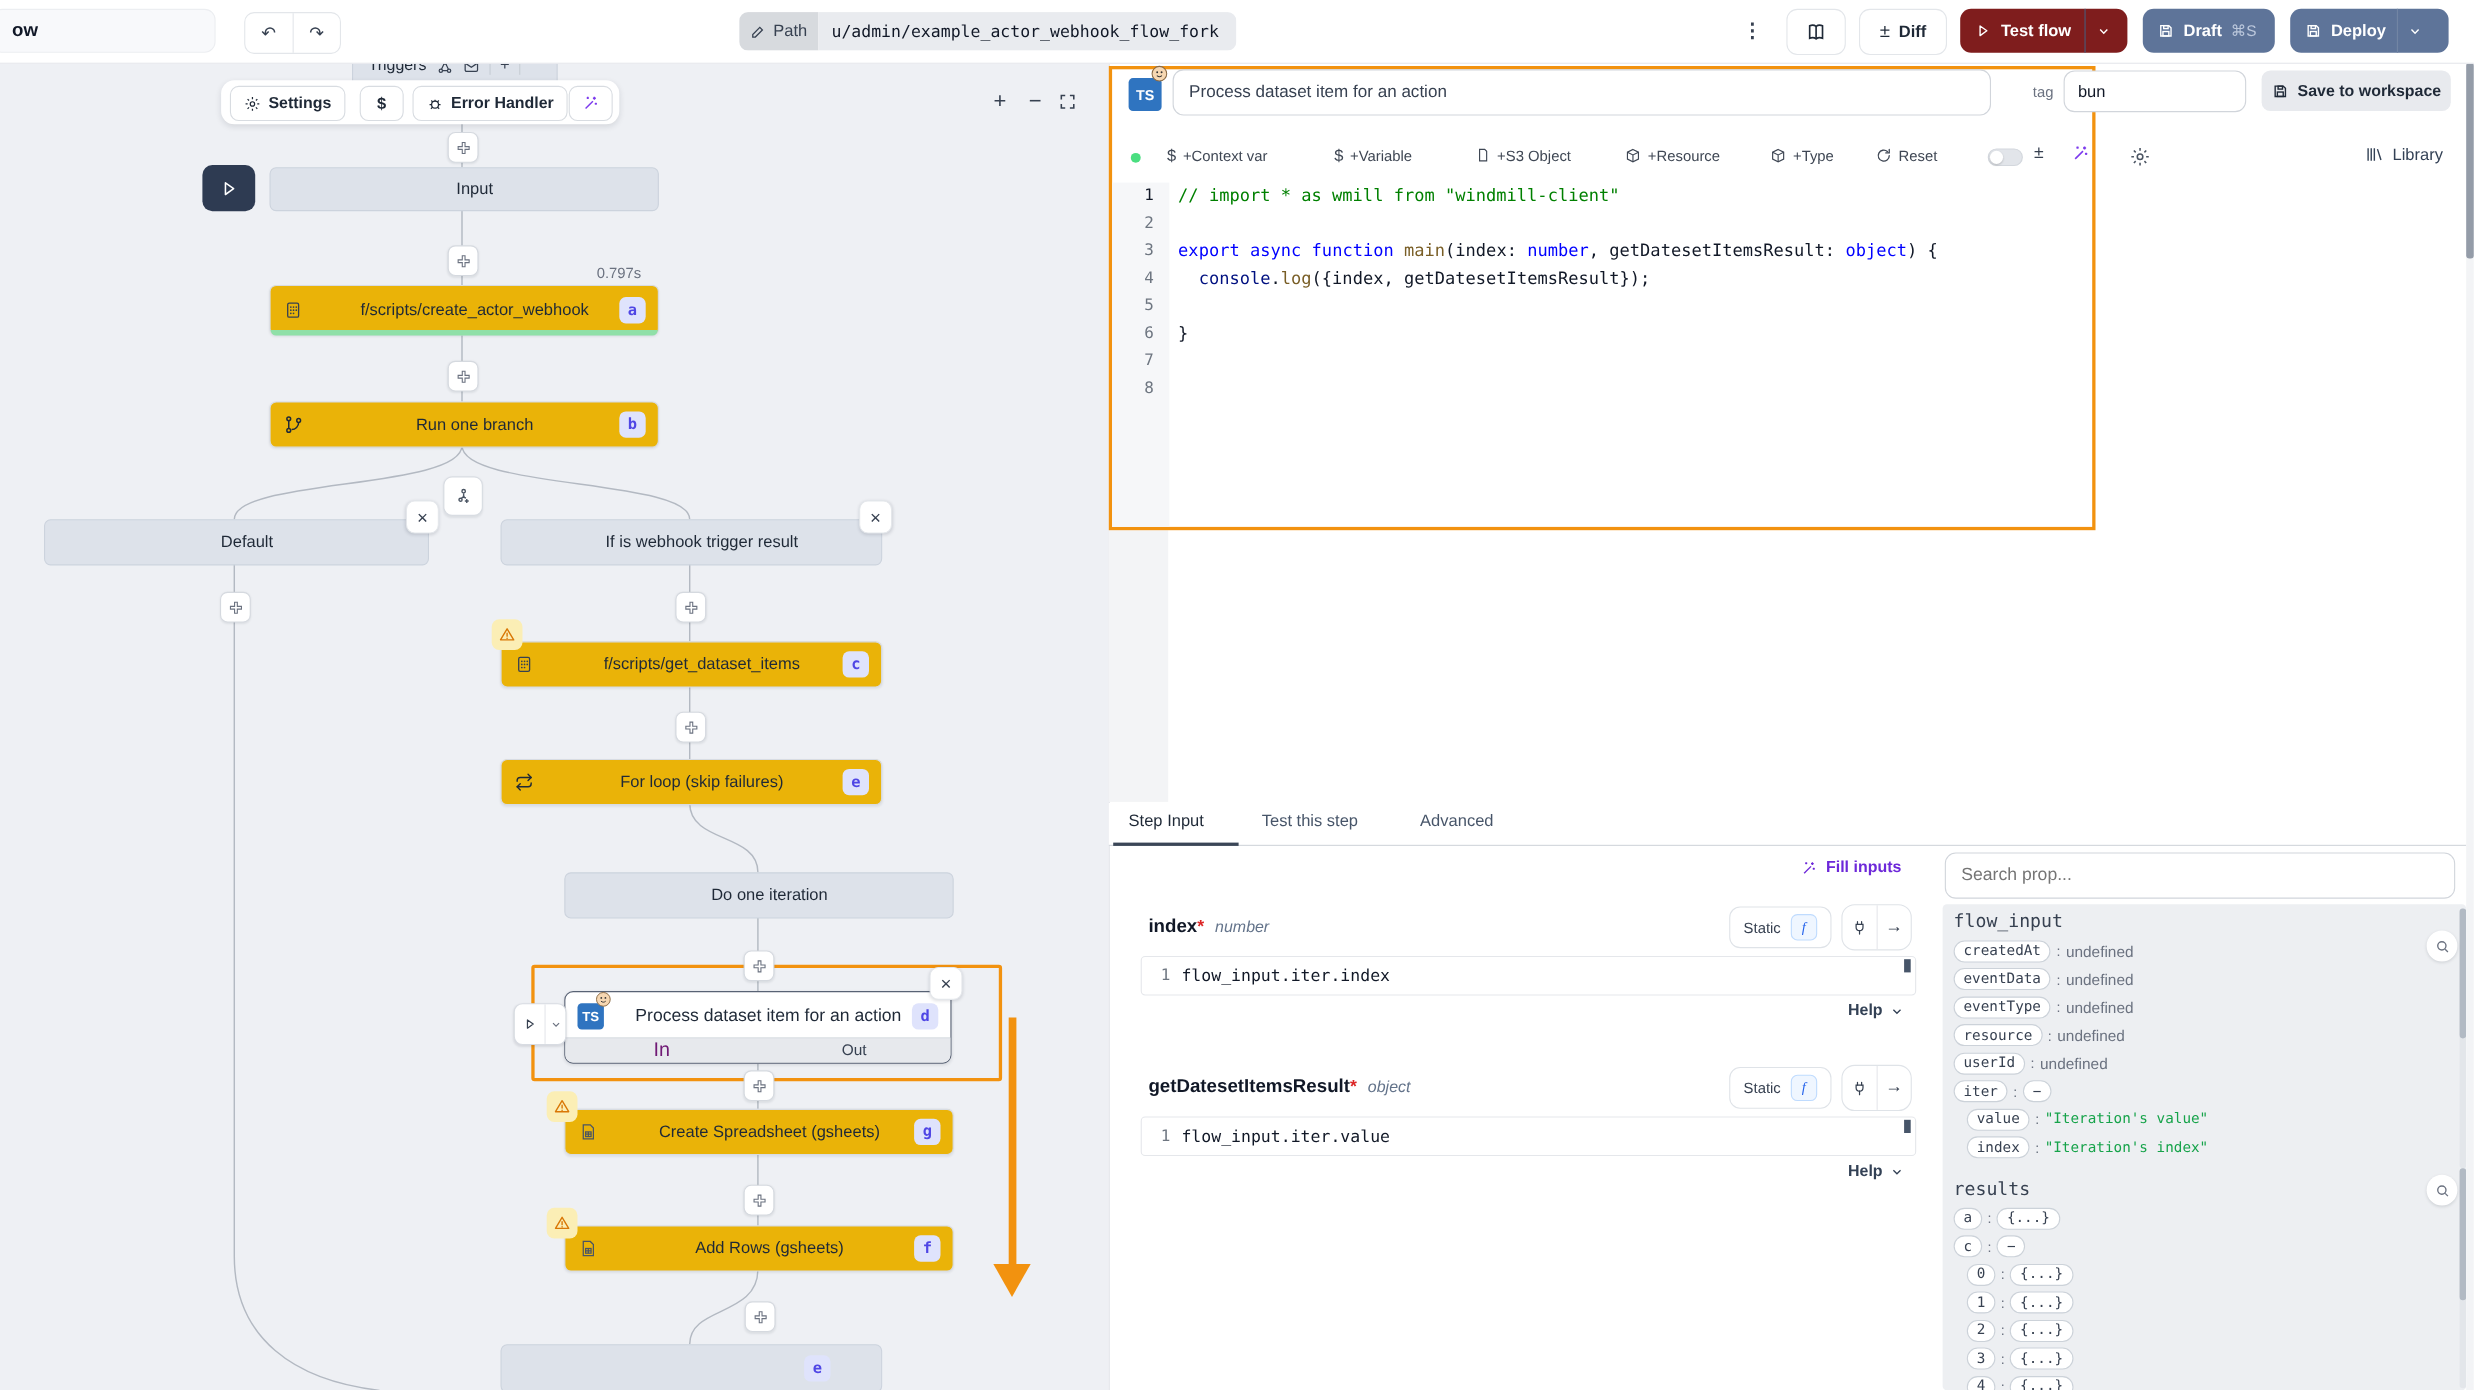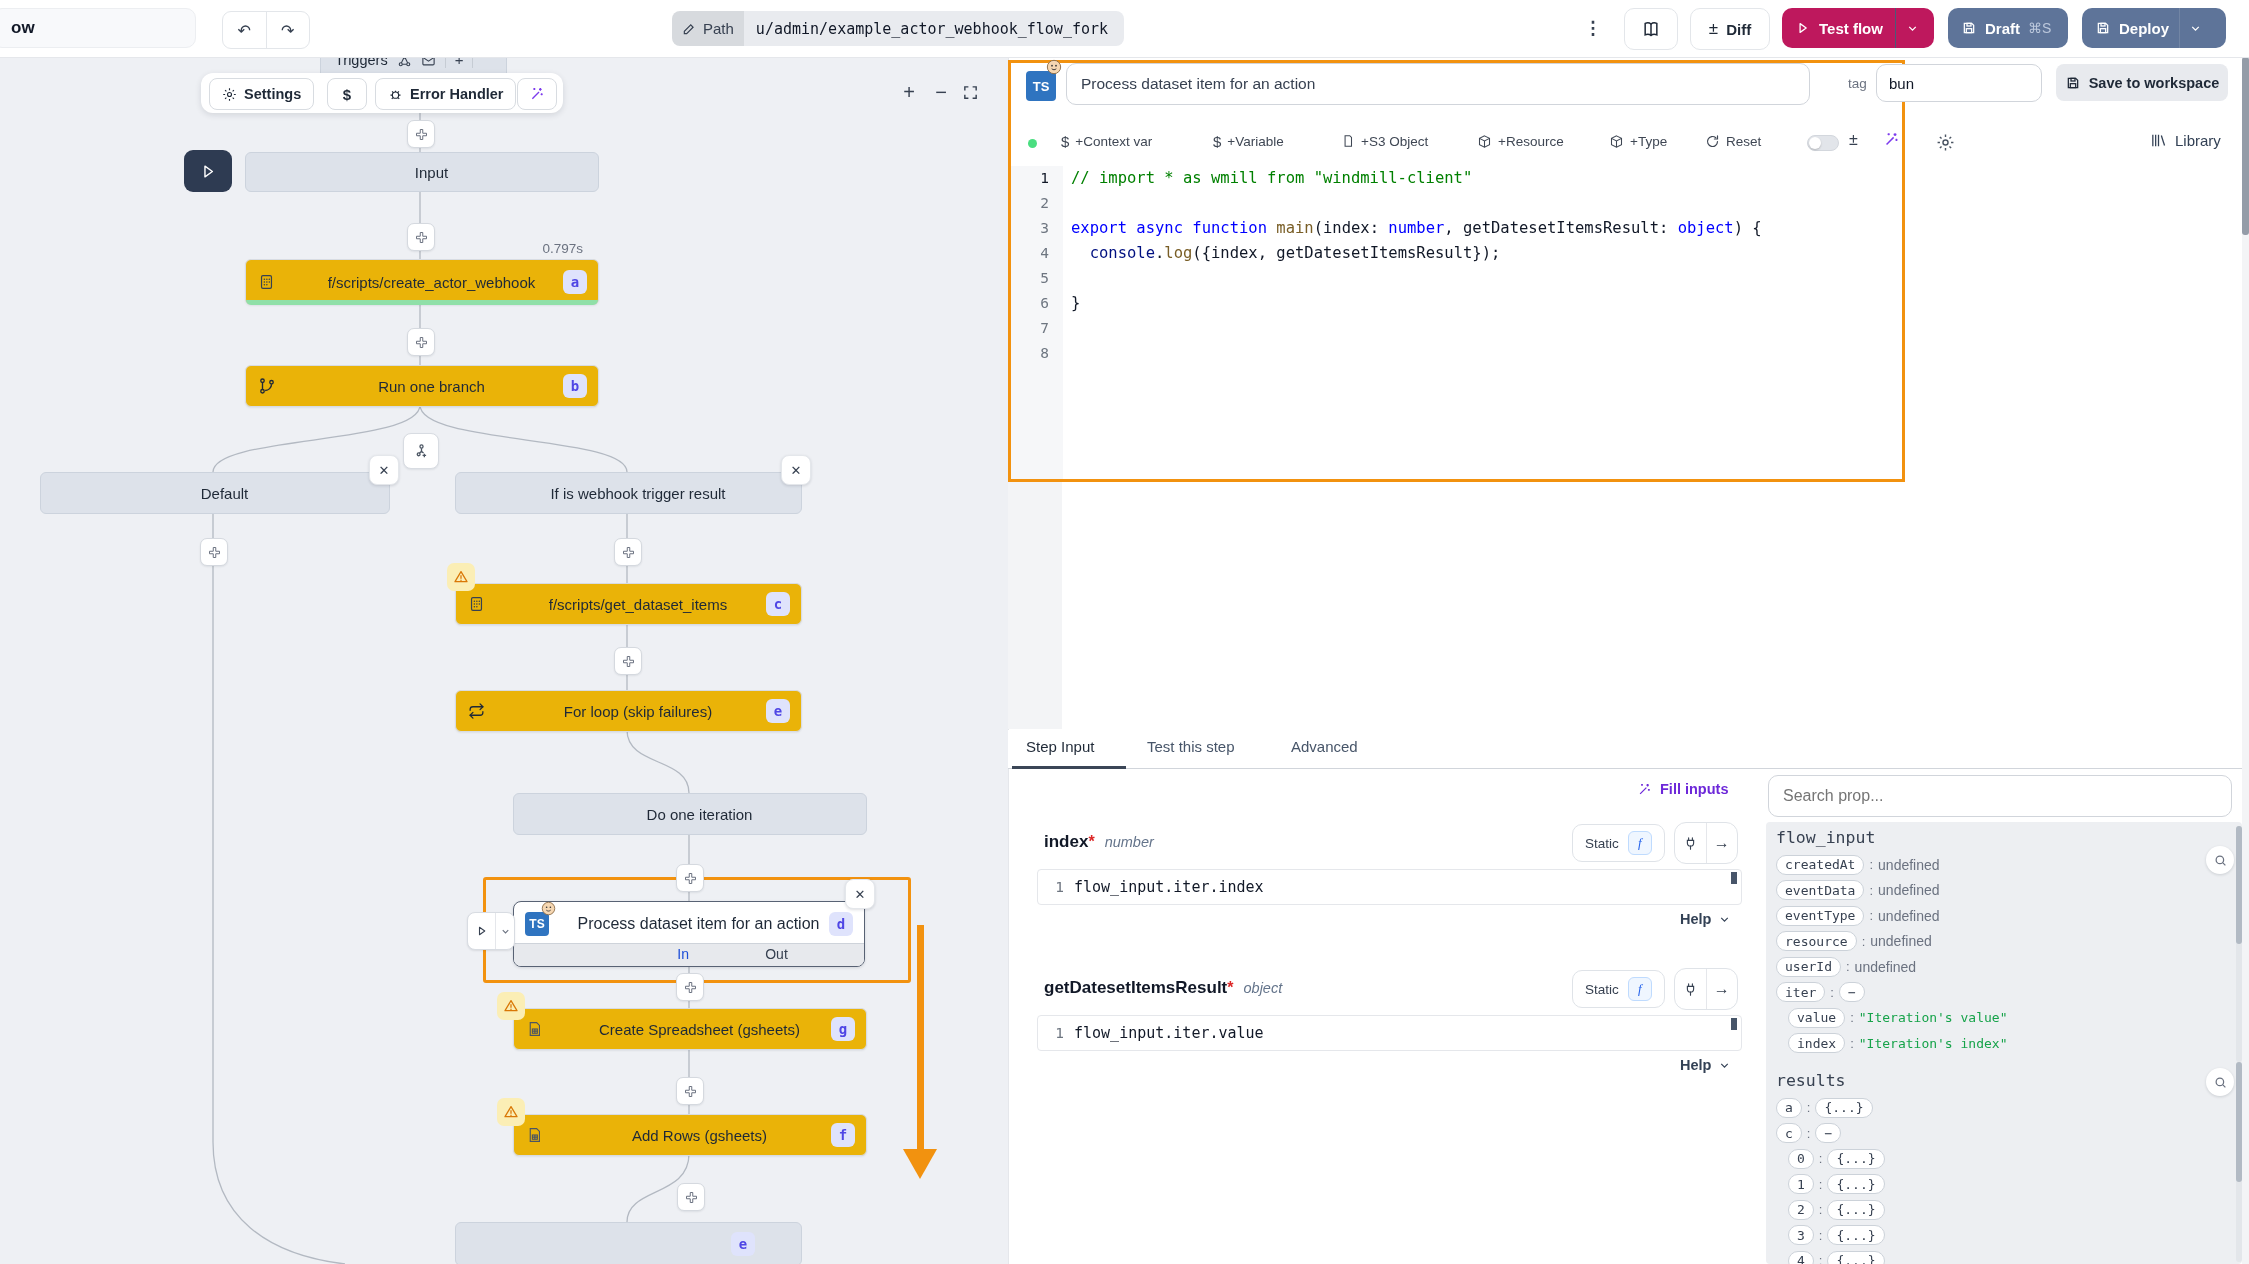--- a/index.html
+++ b/index.html
@@ -77,21 +77,21 @@
           <svg width="20" height="20" viewBox="0 0 24 24" fill="none" stroke="#1f2937" stroke-width="1.8">
             <path d="M12 6c-2-1.6-4.6-1.7-7-.7V19c2.4-1 5-.9 7 .7 2-1.6 4.6-1.7 7-.7V5.3c-2.4-1-5-.9-7 .7z"></path>
             <path d="M12 6v13.7"></path>
           </svg>
         </span>
     </div>
     <div class="tbbtn" style="left:1690px;top:8px;width:78px;height:40px;">
       <span style="font-weight:400;font-size:17px;">±</span>
       <span>Diff</span>
     </div>
-    <div class="darkbtn" style="left:1782px;top:8px;width:152px;height:40px;background:#be185d;">
+    <div class="darkbtn" style="left:1782px;top:8px;width:152px;height:40px;background:#7f1d1d;">
       <span style="margin-left:14px;">
           <svg width="14" height="14" viewBox="0 0 24 24" fill="none" stroke="#fff" stroke-width="2.2" stroke-linejoin="round">
             <path d="M7 4.5 17.5 12 7 19.5z"></path>
           </svg>
         </span>
       <span style="margin-left:9px;">Test flow</span>
       <span style="margin-left:12px;width:1px;height:40px;background:#4a5a78;"></span>
       <span style="padding:0 10px;">
           <svg width="13" height="13" viewBox="0 0 24 24" fill="none" stroke="#fff" stroke-width="2.4">
             <path d="m6 9 6 6 6-6"></path>
@@ -375,21 +375,21 @@
               <circle cx="12" cy="12" r="10" fill="#f6d7b2" stroke="#8a6a45" stroke-width="1.4"></circle>
               <circle cx="9" cy="10" r="1.3" fill="#333"></circle>
               <circle cx="15" cy="10" r="1.3" fill="#333"></circle>
               <path d="M9 15c2 1.6 4 1.6 6 0" stroke="#333" stroke-width="1.4" fill="none" stroke-linecap="round"></path>
             </svg>
           </span>
         <span class="nlbl" style="top:22px;">Process dataset item for an action</span>
         <span class="badge" style="top:22px;">d</span>
       </div>
       <div class="abs" style="left:0;bottom:0;width:100%;height:22px;background:#e7e9ed;border-top:1px solid #ced3da;border-radius:0 0 7px 7px;display:flex;">
-        <span style="width:50%;text-align:right;font-size:14px;color:#1d4ed8;line-height:21px;">In</span>
+        <span style="width:50%;text-align:center;font-size:18px;color:#701a75;line-height:21px;">In</span>
         <span style="width:50%;text-align:center;font-size:14px;color:#374151;line-height:21px;">Out</span>
       </div>
     </div>
     <div class="xbtn" style="left:845px;top:822px;">
         <span>✕</span>
       </div>
 
     <div class="warn" style="left:497px;top:935px;">
         <svg width="16" height="16" viewBox="0 0 24 24" fill="none" stroke="#d97706" stroke-width="1.9" stroke-linejoin="round">
           <path d="M12 4 21 19H3z"></path>

